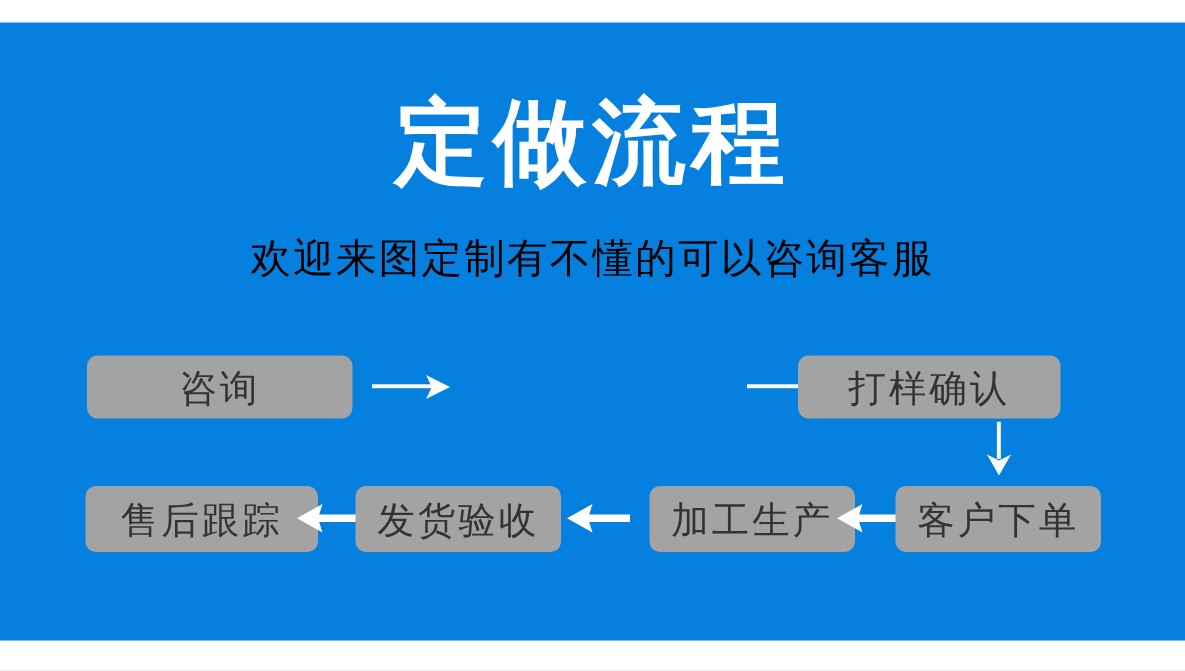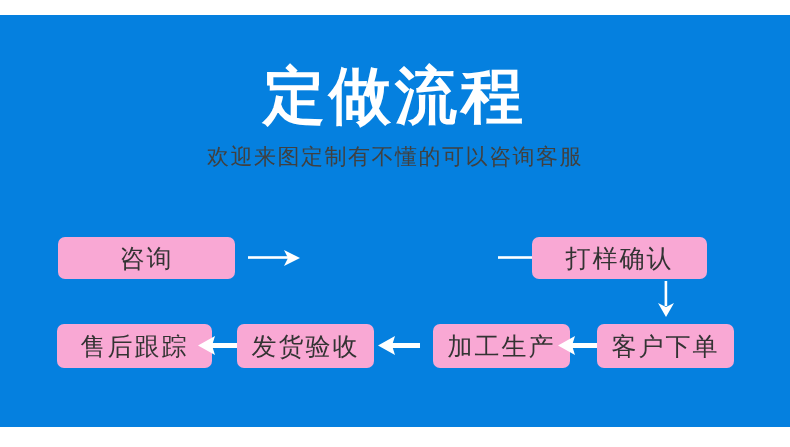--- a/index.html
+++ b/index.html
@@ -46,34 +46,34 @@
     padding-top: 48px;
     font-size: 62px;
     line-height: 1.08;
     font-weight: bold;
     color: #ffffff;
     letter-spacing: 4px;
     font-family: "Liberation Sans", "DejaVu Sans", sans-serif;
   }
 
   .page-subtitle {
-    margin: 0;
+    margin: 12px;
     padding-top: 14px;
-    font-size: 22px;
+    font-size: 27px;
     line-height: 1.2;
     font-weight: normal;
-    color: #404040;
+    color: #000000;
     letter-spacing: 1.5px;
     font-family: "Liberation Sans", "DejaVu Sans", sans-serif;
   }
 
   
   .flow-box {
     position: absolute;
-    background: #f9a8d4;
+    background: #a3a3a3;
     border-radius: 7px;
     color: #333333;
     display: flex;
     align-items: center;
     justify-content: center;
     font-size: 25px;
     letter-spacing: 2px;
     white-space: nowrap;
     font-family: "Liberation Sans", "DejaVu Sans", sans-serif;
   }

